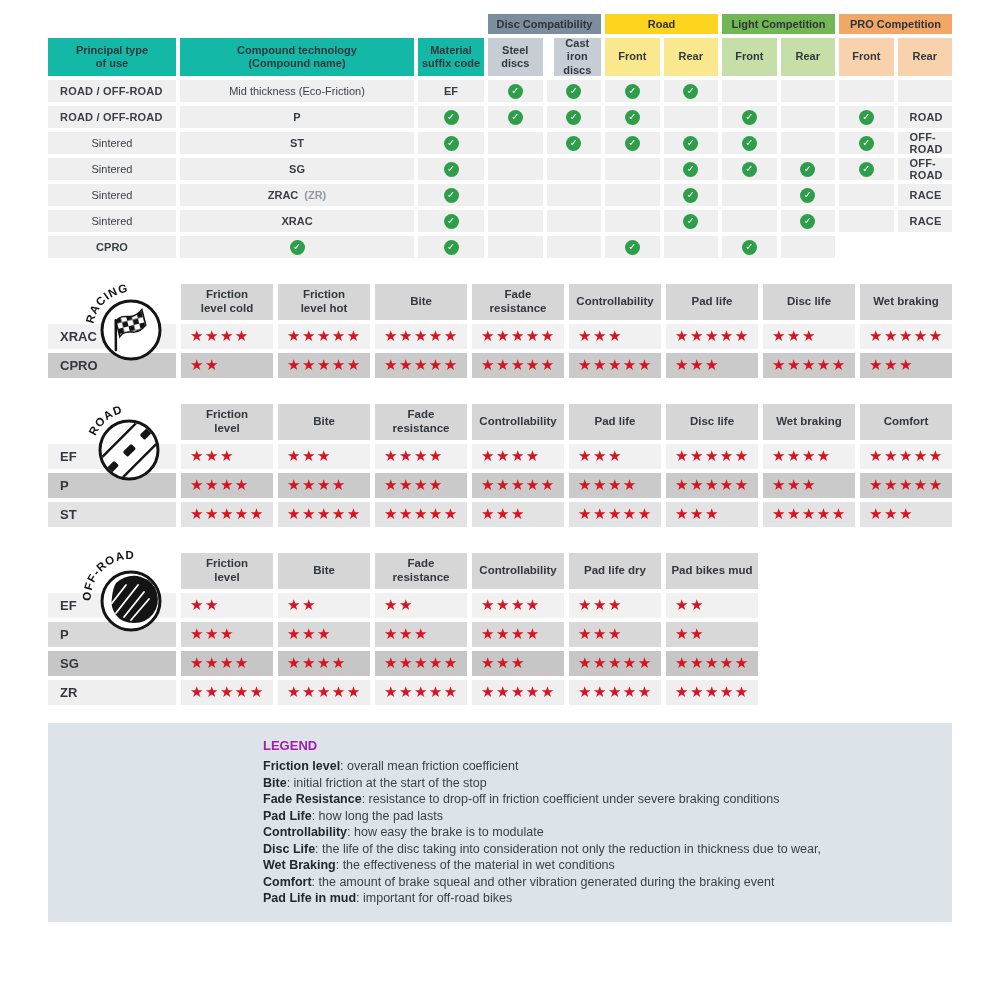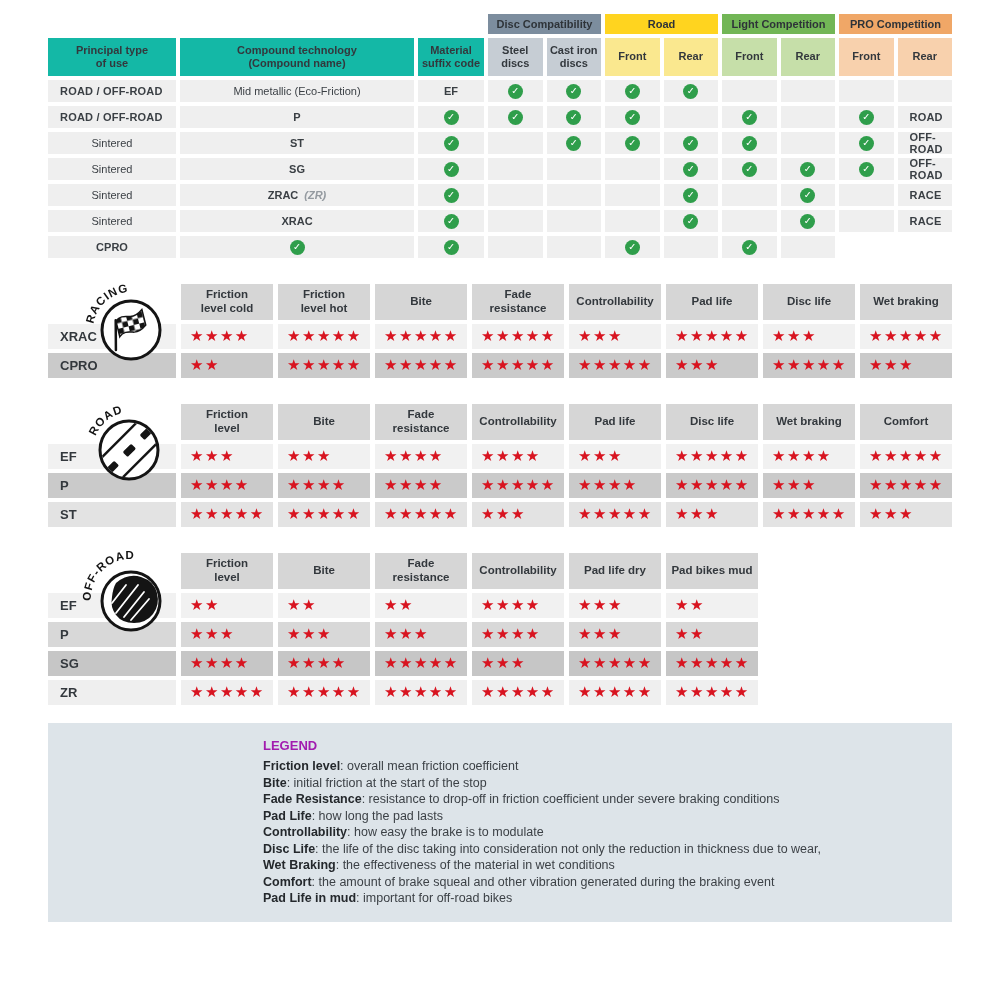--- a/index.html
+++ b/index.html
@@ -28,21 +28,21 @@
     text-align:center; font-size:11px; font-weight:700;
     white-space:pre-line; line-height:1.2; color:#33383d;
   }
   .cell {
     background:#efefef; height:22px;
     display:flex; align-items:center; font-size:11px; color:#3a3f44;
   }
   .cell.use { padding-left:12px; font-weight:600; letter-spacing:.2px; }
   .cell.center { justify-content:center; }
   .cell.code { font-weight:700; }
-  .code-note { color:#949aa0; font-weight:600; margin-left:6px;font-style:italic; }
+  .code-note { color:#949aa0; font-weight:600; margin-left:6px; }
   .check-dot {
     width:15px; height:15px; border-radius:50%;
     background:var(--check-color, #2f9e4b); color:#fff;
     font-family:"DejaVu Sans", sans-serif;
     font-size:9.5px; font-weight:700; line-height:1;
     display:flex; align-items:center; justify-content:center;
   }
 
   
   .rating-section { position:relative; }
@@ -93,30 +93,30 @@
       <div class="group-header" style="background: rgb(114, 182, 86);">Light Competition</div>
       <div class="group-header" style="background: rgb(240, 167, 103);">PRO Competition</div>
       <div class="col-header">Principal type
 of use</div>
       <div class="col-header">Compound technology
 (Compound name)</div>
       <div class="col-header">Material
 suffix code</div>
       <div class="col-header" style="background: rgb(198, 205, 212);">Steel
 discs</div>
-      <div class="col-header" style="background: rgb(198, 205, 212);">Cast iron
+      <div class="col-header" style="background: rgb(198, 205, 212); margin-left: 7px;">Cast iron
 discs</div>
       <div class="col-header" style="background: rgb(250, 232, 143);">Front</div>
       <div class="col-header" style="background: rgb(250, 232, 143);">Rear</div>
       <div class="col-header" style="background: rgb(198, 223, 169);">Front</div>
       <div class="col-header" style="background: rgb(198, 223, 169);">Rear</div>
       <div class="col-header" style="background: rgb(248, 209, 173);">Front</div>
       <div class="col-header" style="background: rgb(248, 209, 173);">Rear</div>
       <div class="cell use">ROAD / OFF-ROAD</div>
-      <div class="cell center">Mid metallic (Eco-Friction)</div>
+      <div class="cell center">Mid thickness (Eco-Friction)</div>
       <div class="cell center code">
         <span>EF</span>
       </div>
       <div class="cell center">
         <span class="check-dot">✓</span>
       </div>
       <div class="cell center">
         <span class="check-dot">✓</span>
       </div>
       <div class="cell center">

